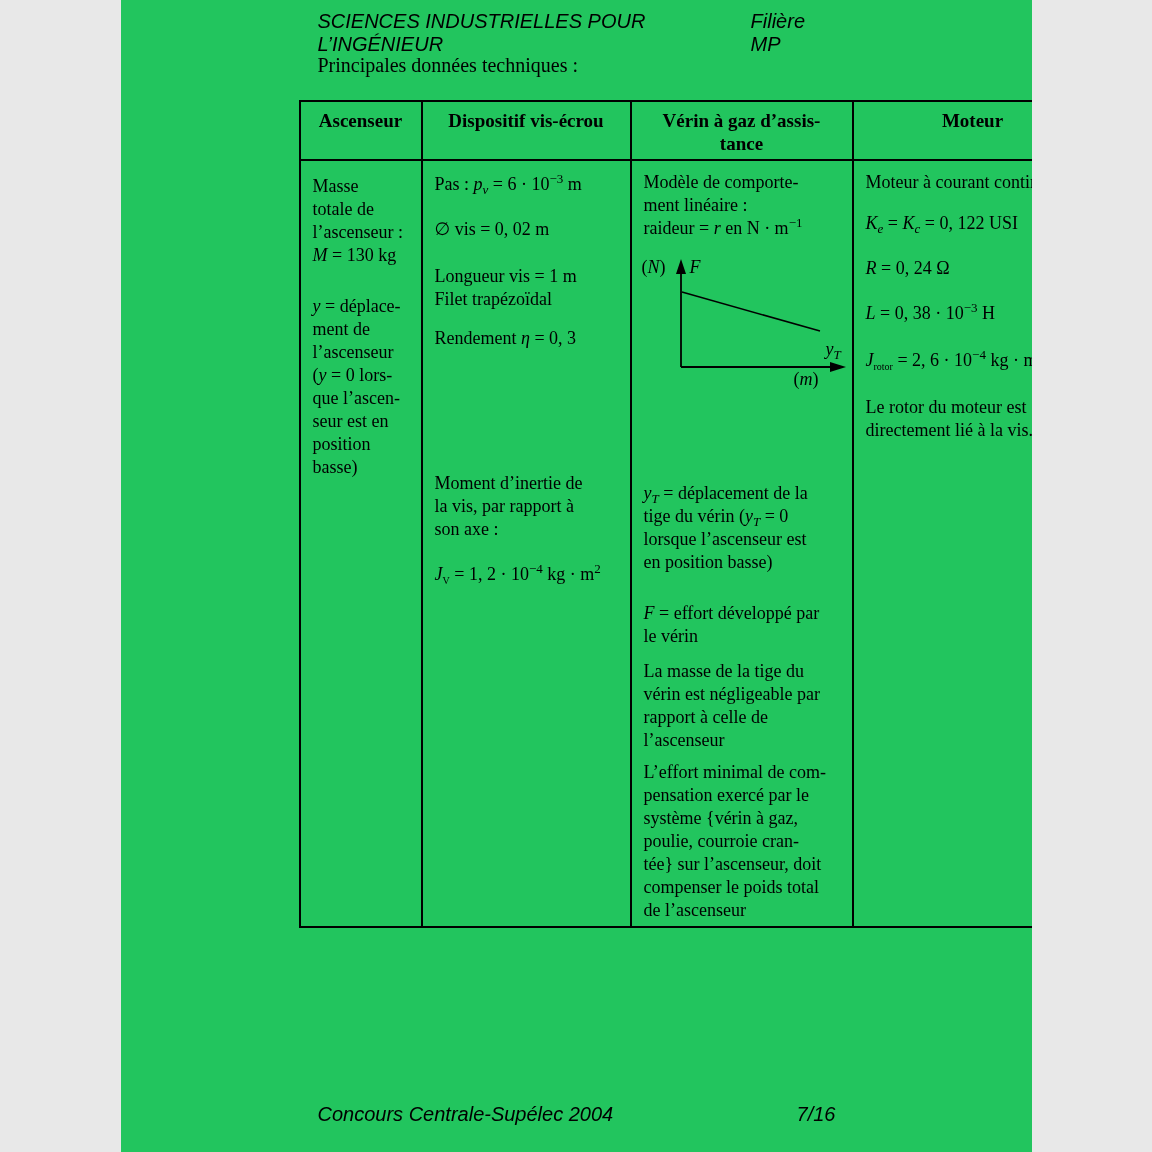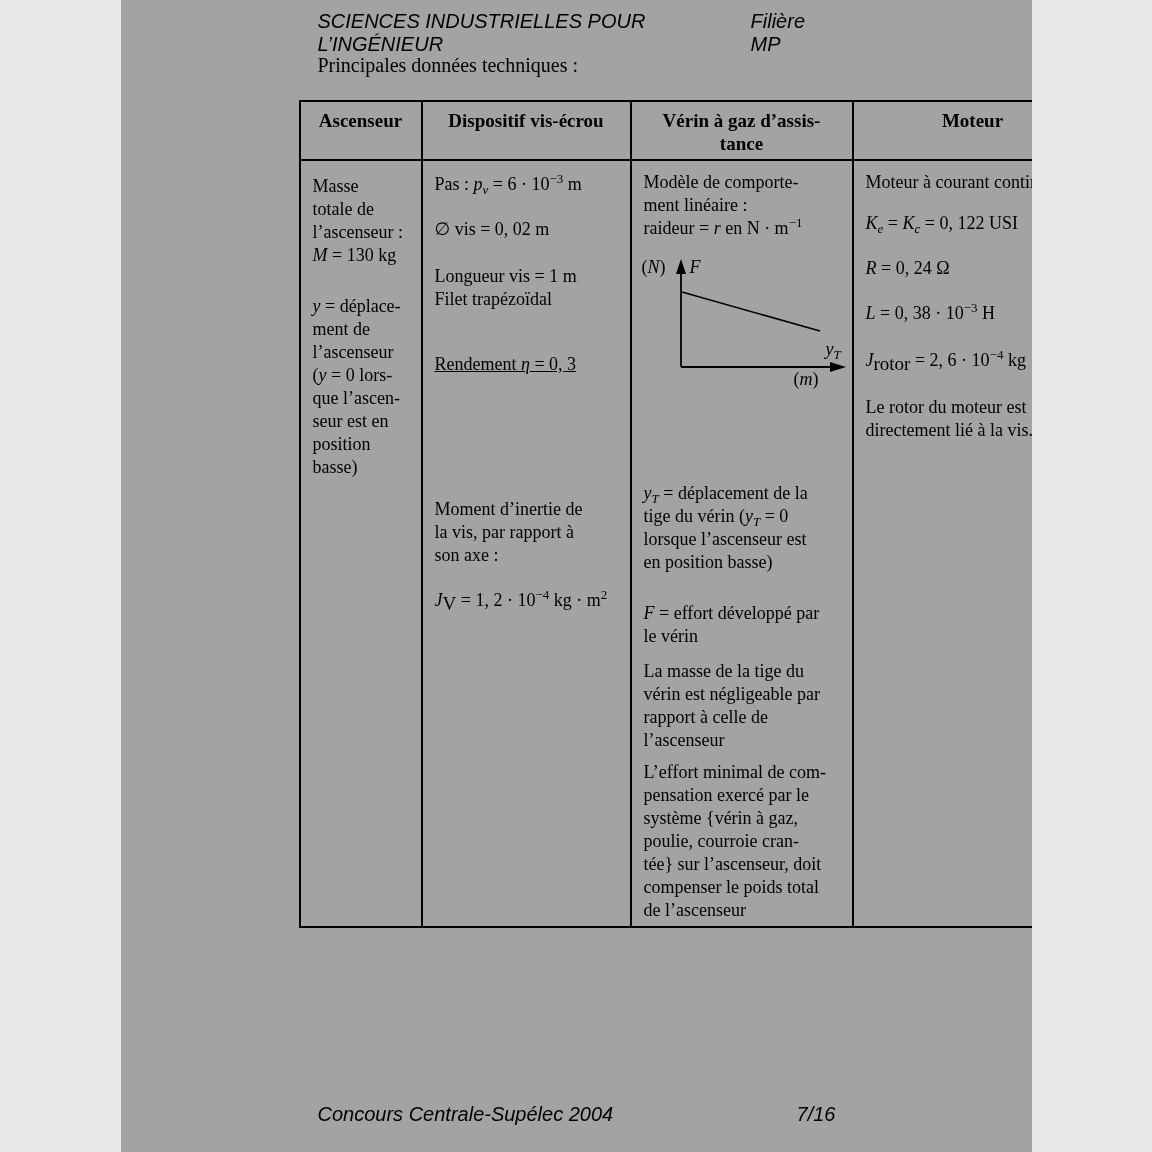--- a/index.html
+++ b/index.html
@@ -1,21 +1,21 @@
 <!DOCTYPE html>
 <html><head>
 <meta charset="utf-8">
 <style>
   * { box-sizing: border-box; }
   html,body { margin:0; padding:0; background:#e8e8e8; }
   .page {
     position: relative;
     width: 911px; height: 1152px;
     margin: 0 auto;
-    background: #a3a3a3;
+    background: #22c55e;
     color: #000;
     font-family: "Liberation Serif", "DejaVu Serif", serif;
     overflow: hidden;
   }
   .topbar {
     position: absolute; left: 197px; right: 196px; top: 10px;
     display: flex; justify-content: space-between; align-items: baseline;
     font-family: "Liberation Sans", sans-serif;
     font-style: italic; font-size: 20px;
   }
@@ -43,35 +43,35 @@
   .inner { padding: 0 6px 0 8px; }
   .inner-c1 { padding-top: 10px; }
   .inner-c2 { padding-top: 8px; }
   .inner-c3 { padding-top: 6px; }
   .inner-c4 { padding-top: 6px; }
   .para { white-space: pre-line; margin: 0; }
   
   .m-c1p2   { margin-top: 28px; }
   .m-vis    { margin-top: 22px; }
   .m-long   { margin-top: 24px; }
-  .m-rend   { margin-top: 42px; text-decoration: underline; }
+  .m-rend   { margin-top: 16px; }
   .m-moment { margin-top: 122px; }
   .m-jv     { margin-top: 22px; }
   .m-yt     { margin-top: 88px; }
   .m-f      { margin-top: 28px; }
   .m-masse  { margin-top: 12px; }
   .m-effort { margin-top: 9px; }
   .m-ke     { margin-top: 18px; }
   .m-r      { margin-top: 22px; }
   .m-l      { margin-top: 22px; }
   .m-j      { margin-top: 24px; }
   .m-rotor  { margin-top: 24px; }
   
   .seg-i    { font-style: italic; }
-  .seg-sub  { font-size: 19px; position: relative; top: 4px; line-height: 0; }
+  .seg-sub  { font-size: 10px; position: relative; top: 4px; line-height: 0; }
   .seg-isub { font-size: 13px; position: relative; top: 4px; line-height: 0; font-style: italic; }
   .seg-sup  { font-size: 13px; position: relative; top: -7px; line-height: 0; }
   
   .graph {
     position: relative;
     margin-top: 14px; margin-left: 0;
     width: 208px; height: 140px;
   }
   .graph svg { position: absolute; left: 0; top: 0; }
   .graph-label { position: absolute; font-size: 18px; white-space: nowrap; }

